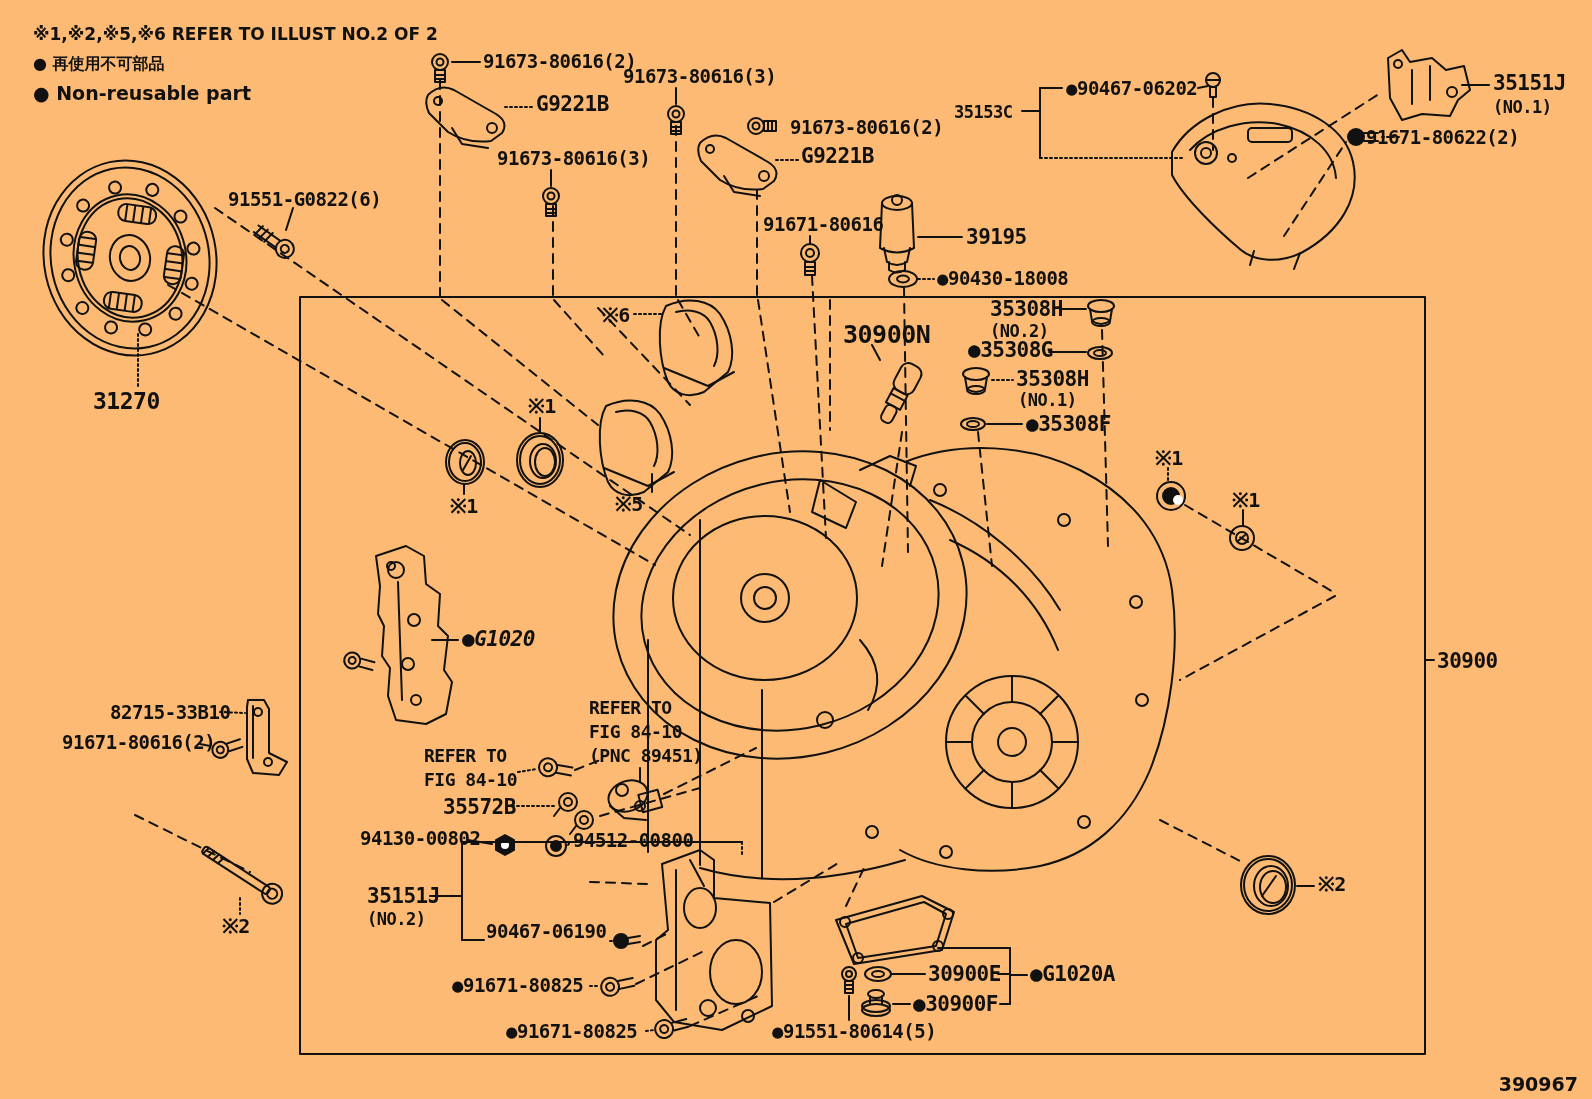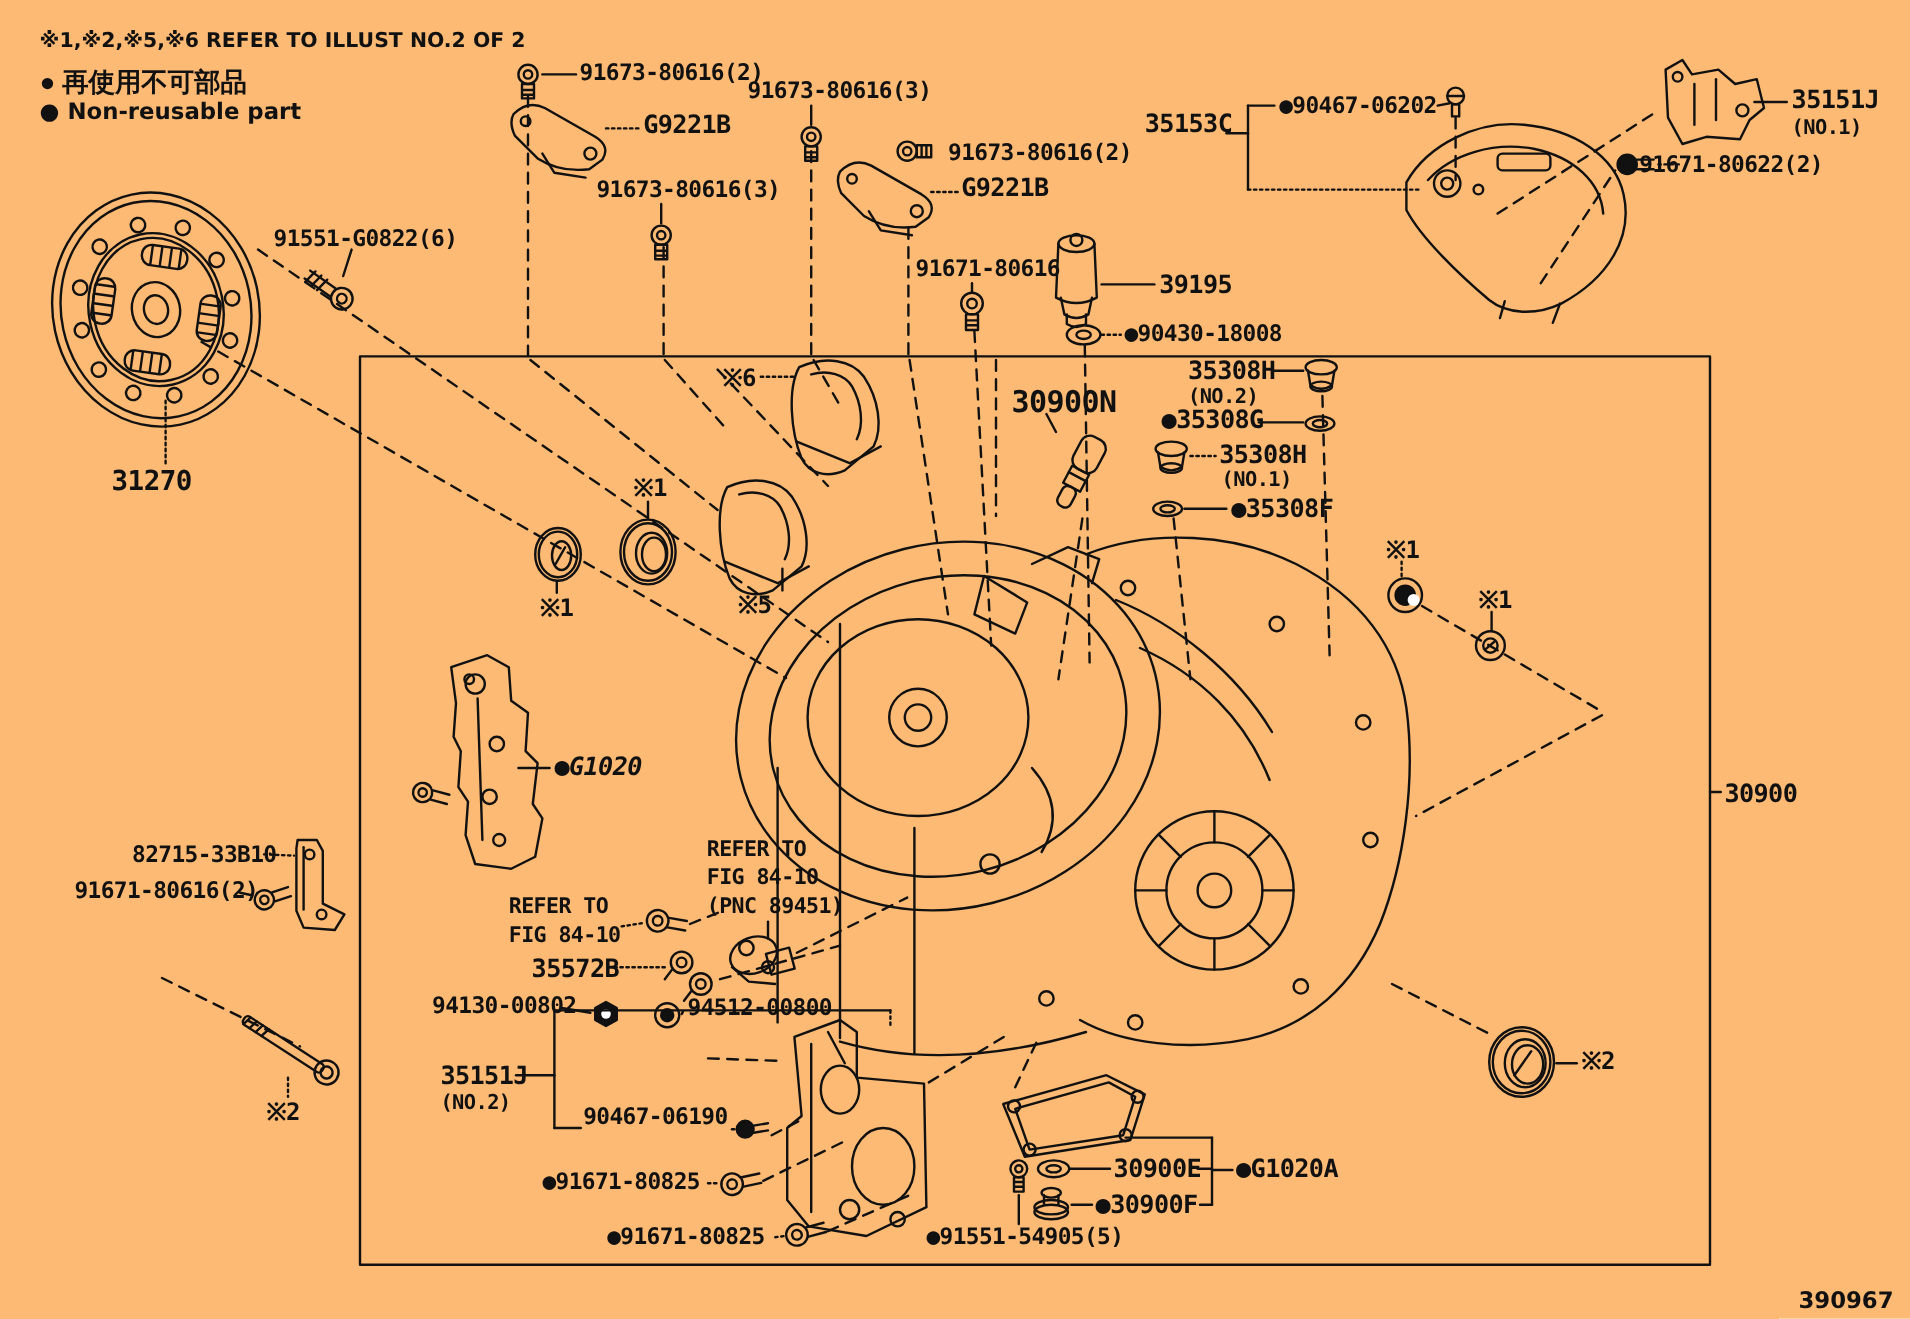--- a/index.html
+++ b/index.html
@@ -503,32 +503,32 @@
       <line x1="774" y1="902" x2="840" y2="862"></line>
       <line x1="846" y1="906" x2="864" y2="868"></line>
       <line x1="600" y1="816" x2="700" y2="788"></line>
       <line x1="664" y1="794" x2="756" y2="748"></line>
       <line x1="575" y1="770" x2="600" y2="760"></line>
       <line x1="590" y1="882" x2="648" y2="884"></line>
     </g>
   </svg>
 
   <div class="hdr" style="left:33px;top:24px;">※1,※2,※5,※6 REFER TO ILLUST NO.2 OF 2</div>
-  <div class="hdr" style="left:33px;top:54px;font-size:22px;font-family:Liberation Serif, serif;">● 再使用不可部品</div>
+  <div class="hdr" style="left:33px;top:54px;font-size:16px;">● 再使用不可部品</div>
   <div class="hdr" style="left:33px;top:82px;font-size:19px;">● Non-reusable part</div>
 
   <div id="labels">
       <div class="label" style="left: 483px; top: 52px;">91673-80616(2)</div>
       <div class="label" style="left: 536px; top: 93px; font-size: 21px;">G9221B</div>
       <div class="label" style="left: 623px; top: 67px;">91673-80616(3)</div>
       <div class="label" style="left: 497px; top: 149px;">91673-80616(3)</div>
       <div class="label" style="left: 790px; top: 118px;">91673-80616(2)</div>
       <div class="label" style="left: 801px; top: 145px; font-size: 21px;">G9221B</div>
       <div class="label" style="left: 763px; top: 215px;">91671-80616</div>
-      <div class="label" style="left: 954px; top: 92px; font-size: 21px;">35153C</div>
+      <div class="label" style="left: 954px; top: 104px; font-size: 17px;">35153C</div>
       <div class="label" style="left: 1066px; top: 79px;">●90467-06202</div>
       <div class="label" style="left: 1493px; top: 72px; font-size: 21px;">35151J</div>
       <div class="label" style="left: 1493px; top: 99px; font-size: 17px;">(NO.1)</div>
       <div class="label" style="left: 1366px; top: 128px;">91671-80622(2)</div>
       <div class="label" style="left: 966px; top: 226px; font-size: 21px;">39195</div>
       <div class="label" style="left: 937px; top: 269px;">●90430-18008</div>
       <div class="label" style="left: 843px; top: 322px; font-size: 25px;">30900N</div>
       <div class="label" style="left: 990px; top: 298px; font-size: 21px;">35308H</div>
       <div class="label" style="left: 990px; top: 323px; font-size: 17px;">(NO.2)</div>
       <div class="label" style="left: 968px; top: 339px; font-size: 21px;">●35308G</div>
@@ -553,21 +553,21 @@
       <div class="label" style="left: 589px; top: 723px; font-size: 18px;">FIG 84-10</div>
       <div class="label" style="left: 589px; top: 747px; font-size: 18px;">(PNC 89451)</div>
       <div class="label" style="left: 443px; top: 796px; font-size: 21px;">35572B</div>
       <div class="label" style="left: 360px; top: 829px;">94130-00802</div>
       <div class="label" style="left: 573px; top: 831px;">94512-00800</div>
       <div class="label" style="left: 367px; top: 885px; font-size: 21px;">35151J</div>
       <div class="label" style="left: 367px; top: 911px; font-size: 17px;">(NO.2)</div>
       <div class="label" style="left: 486px; top: 922px;">90467-06190</div>
       <div class="label" style="left: 452px; top: 976px;">●91671-80825</div>
       <div class="label" style="left: 506px; top: 1022px;">●91671-80825</div>
-      <div class="label" style="left: 772px; top: 1022px;">●91551-54905(5)</div>
+      <div class="label" style="left: 772px; top: 1022px;">●91551-80614(5)</div>
       <div class="label" style="left: 928px; top: 963px; font-size: 21px; text-align: center;">30900E</div>
       <div class="label" style="left: 913px; top: 993px; font-size: 21px;">●30900F</div>
       <div class="label" style="left: 1030px; top: 963px; font-size: 21px;">●G1020A</div>
       <div class="label" style="left: 1318px; top: 874px; font-size: 20px;">※2</div>
       <div class="label" style="left: 1437px; top: 650px; font-size: 21px;">30900</div>
     </div>
 
   <div class="footer-num">390967</div>
 </div>
 

